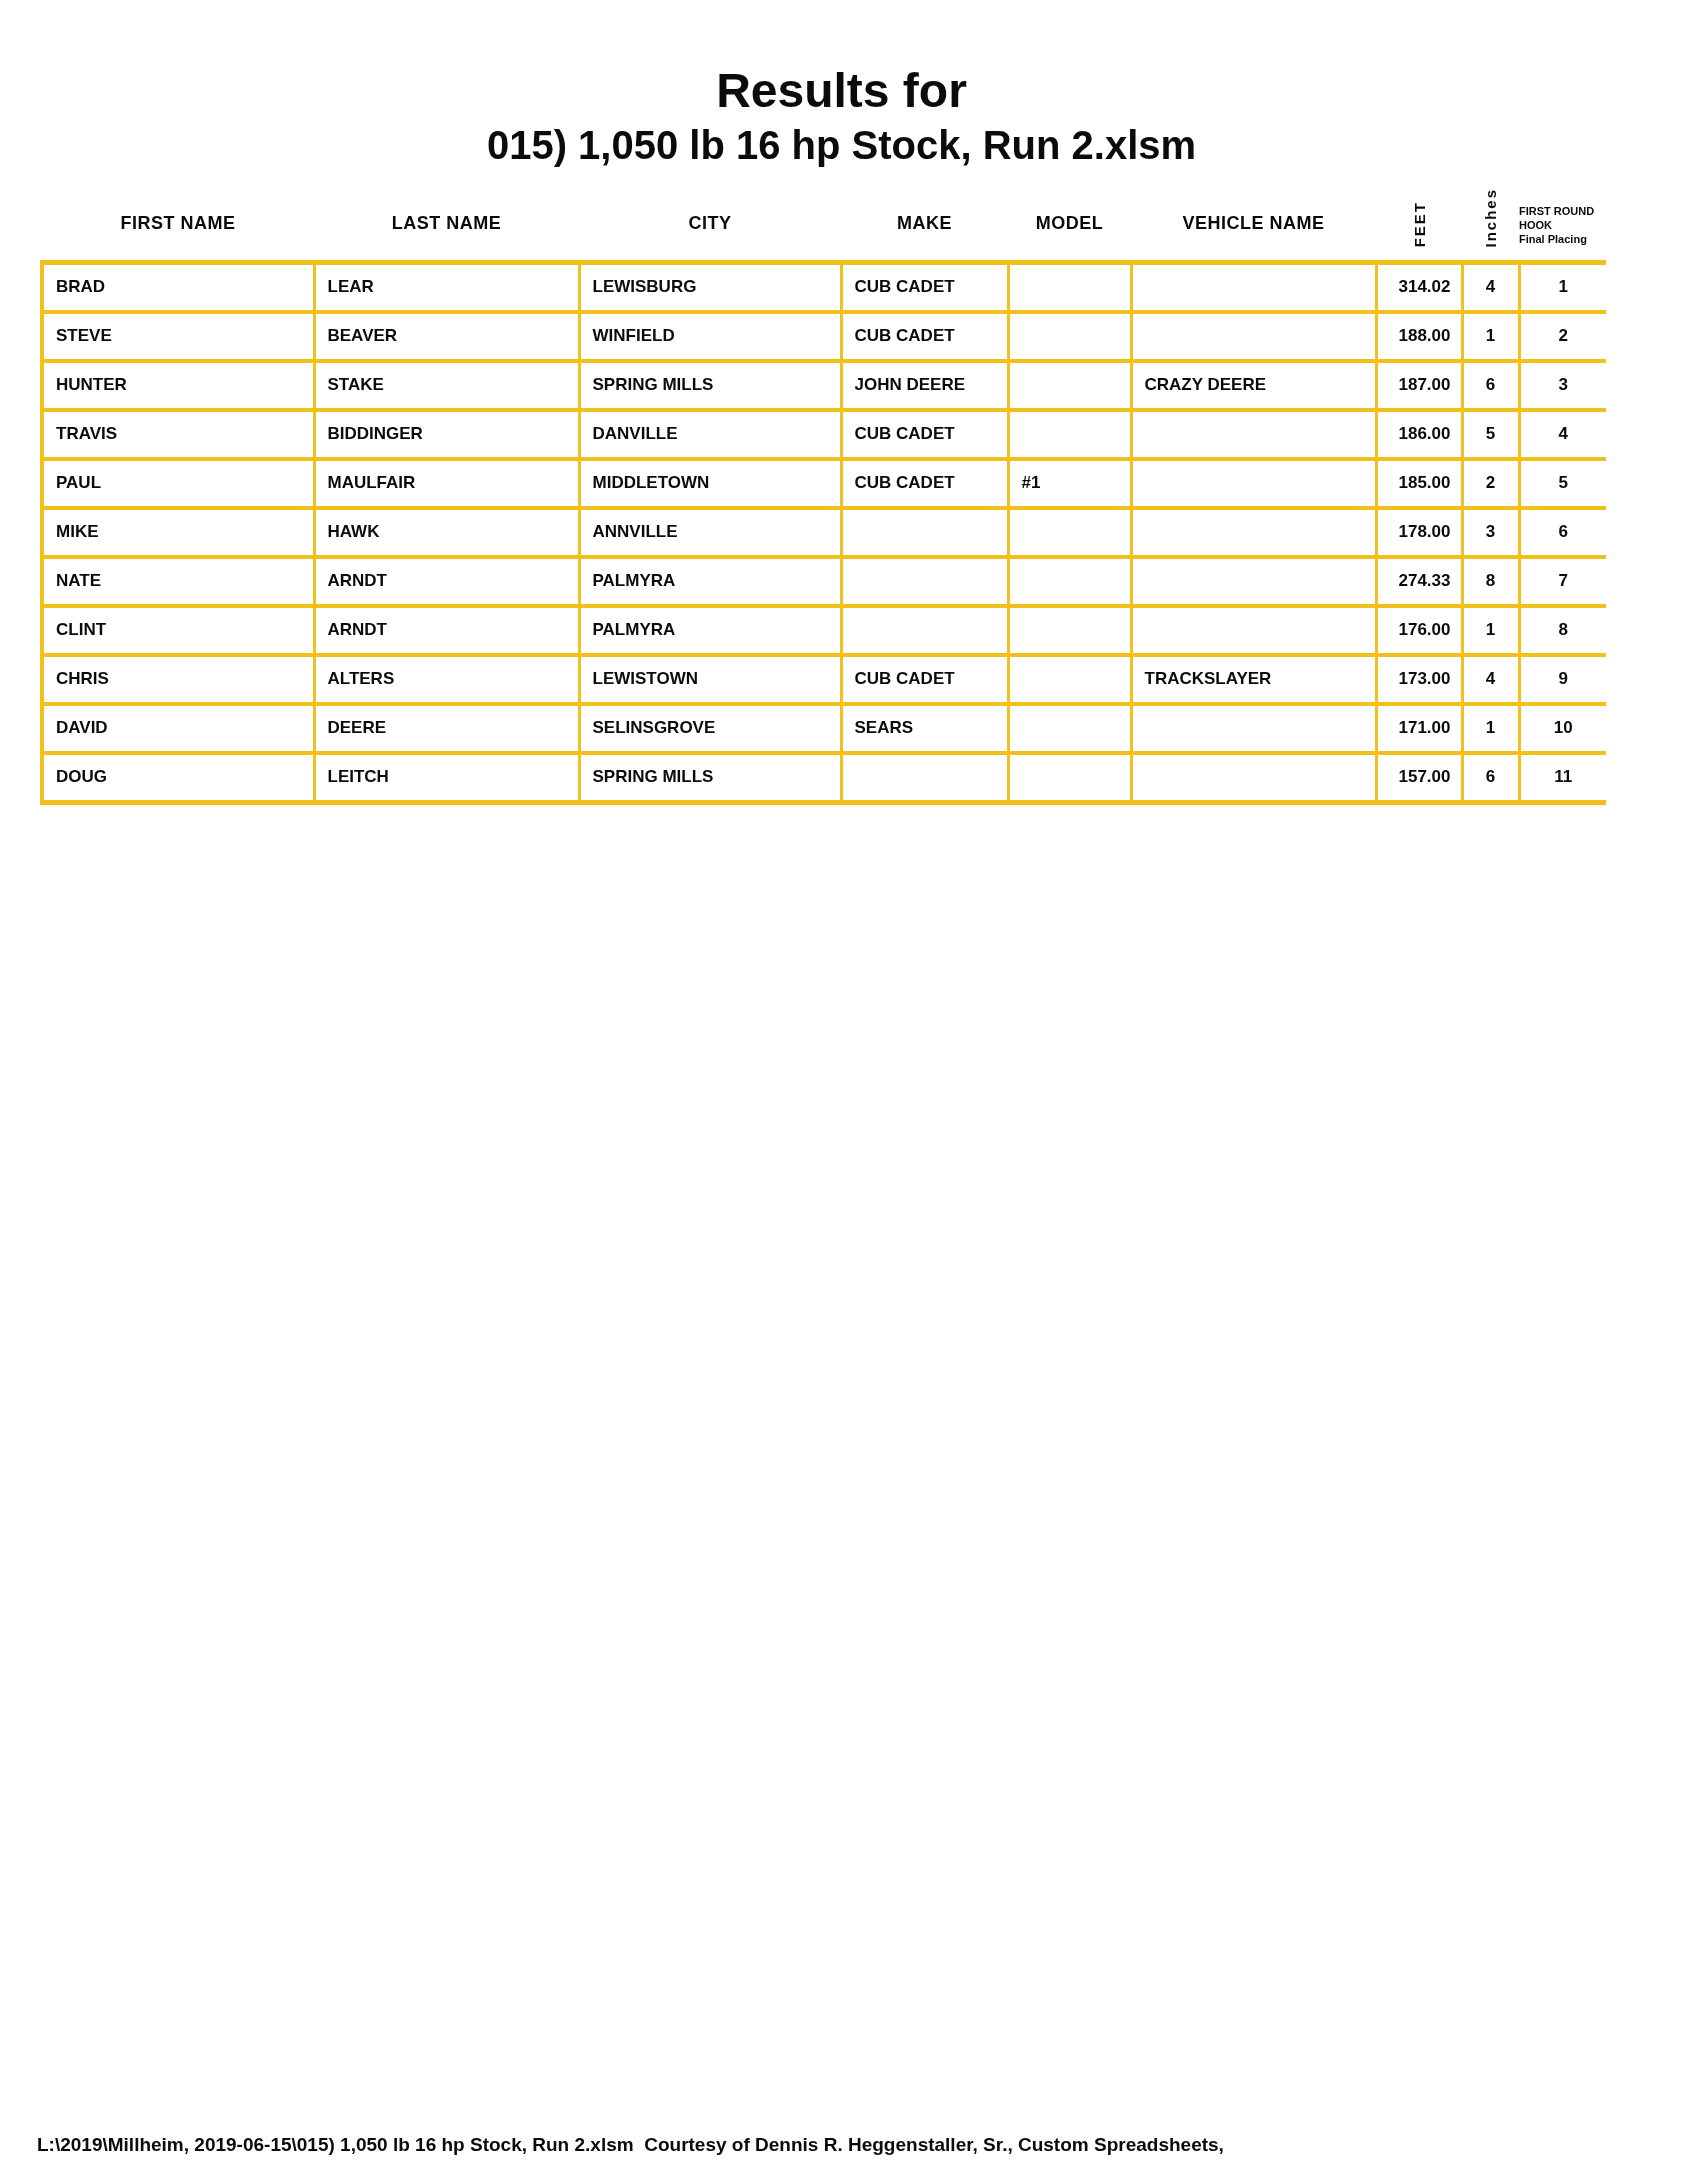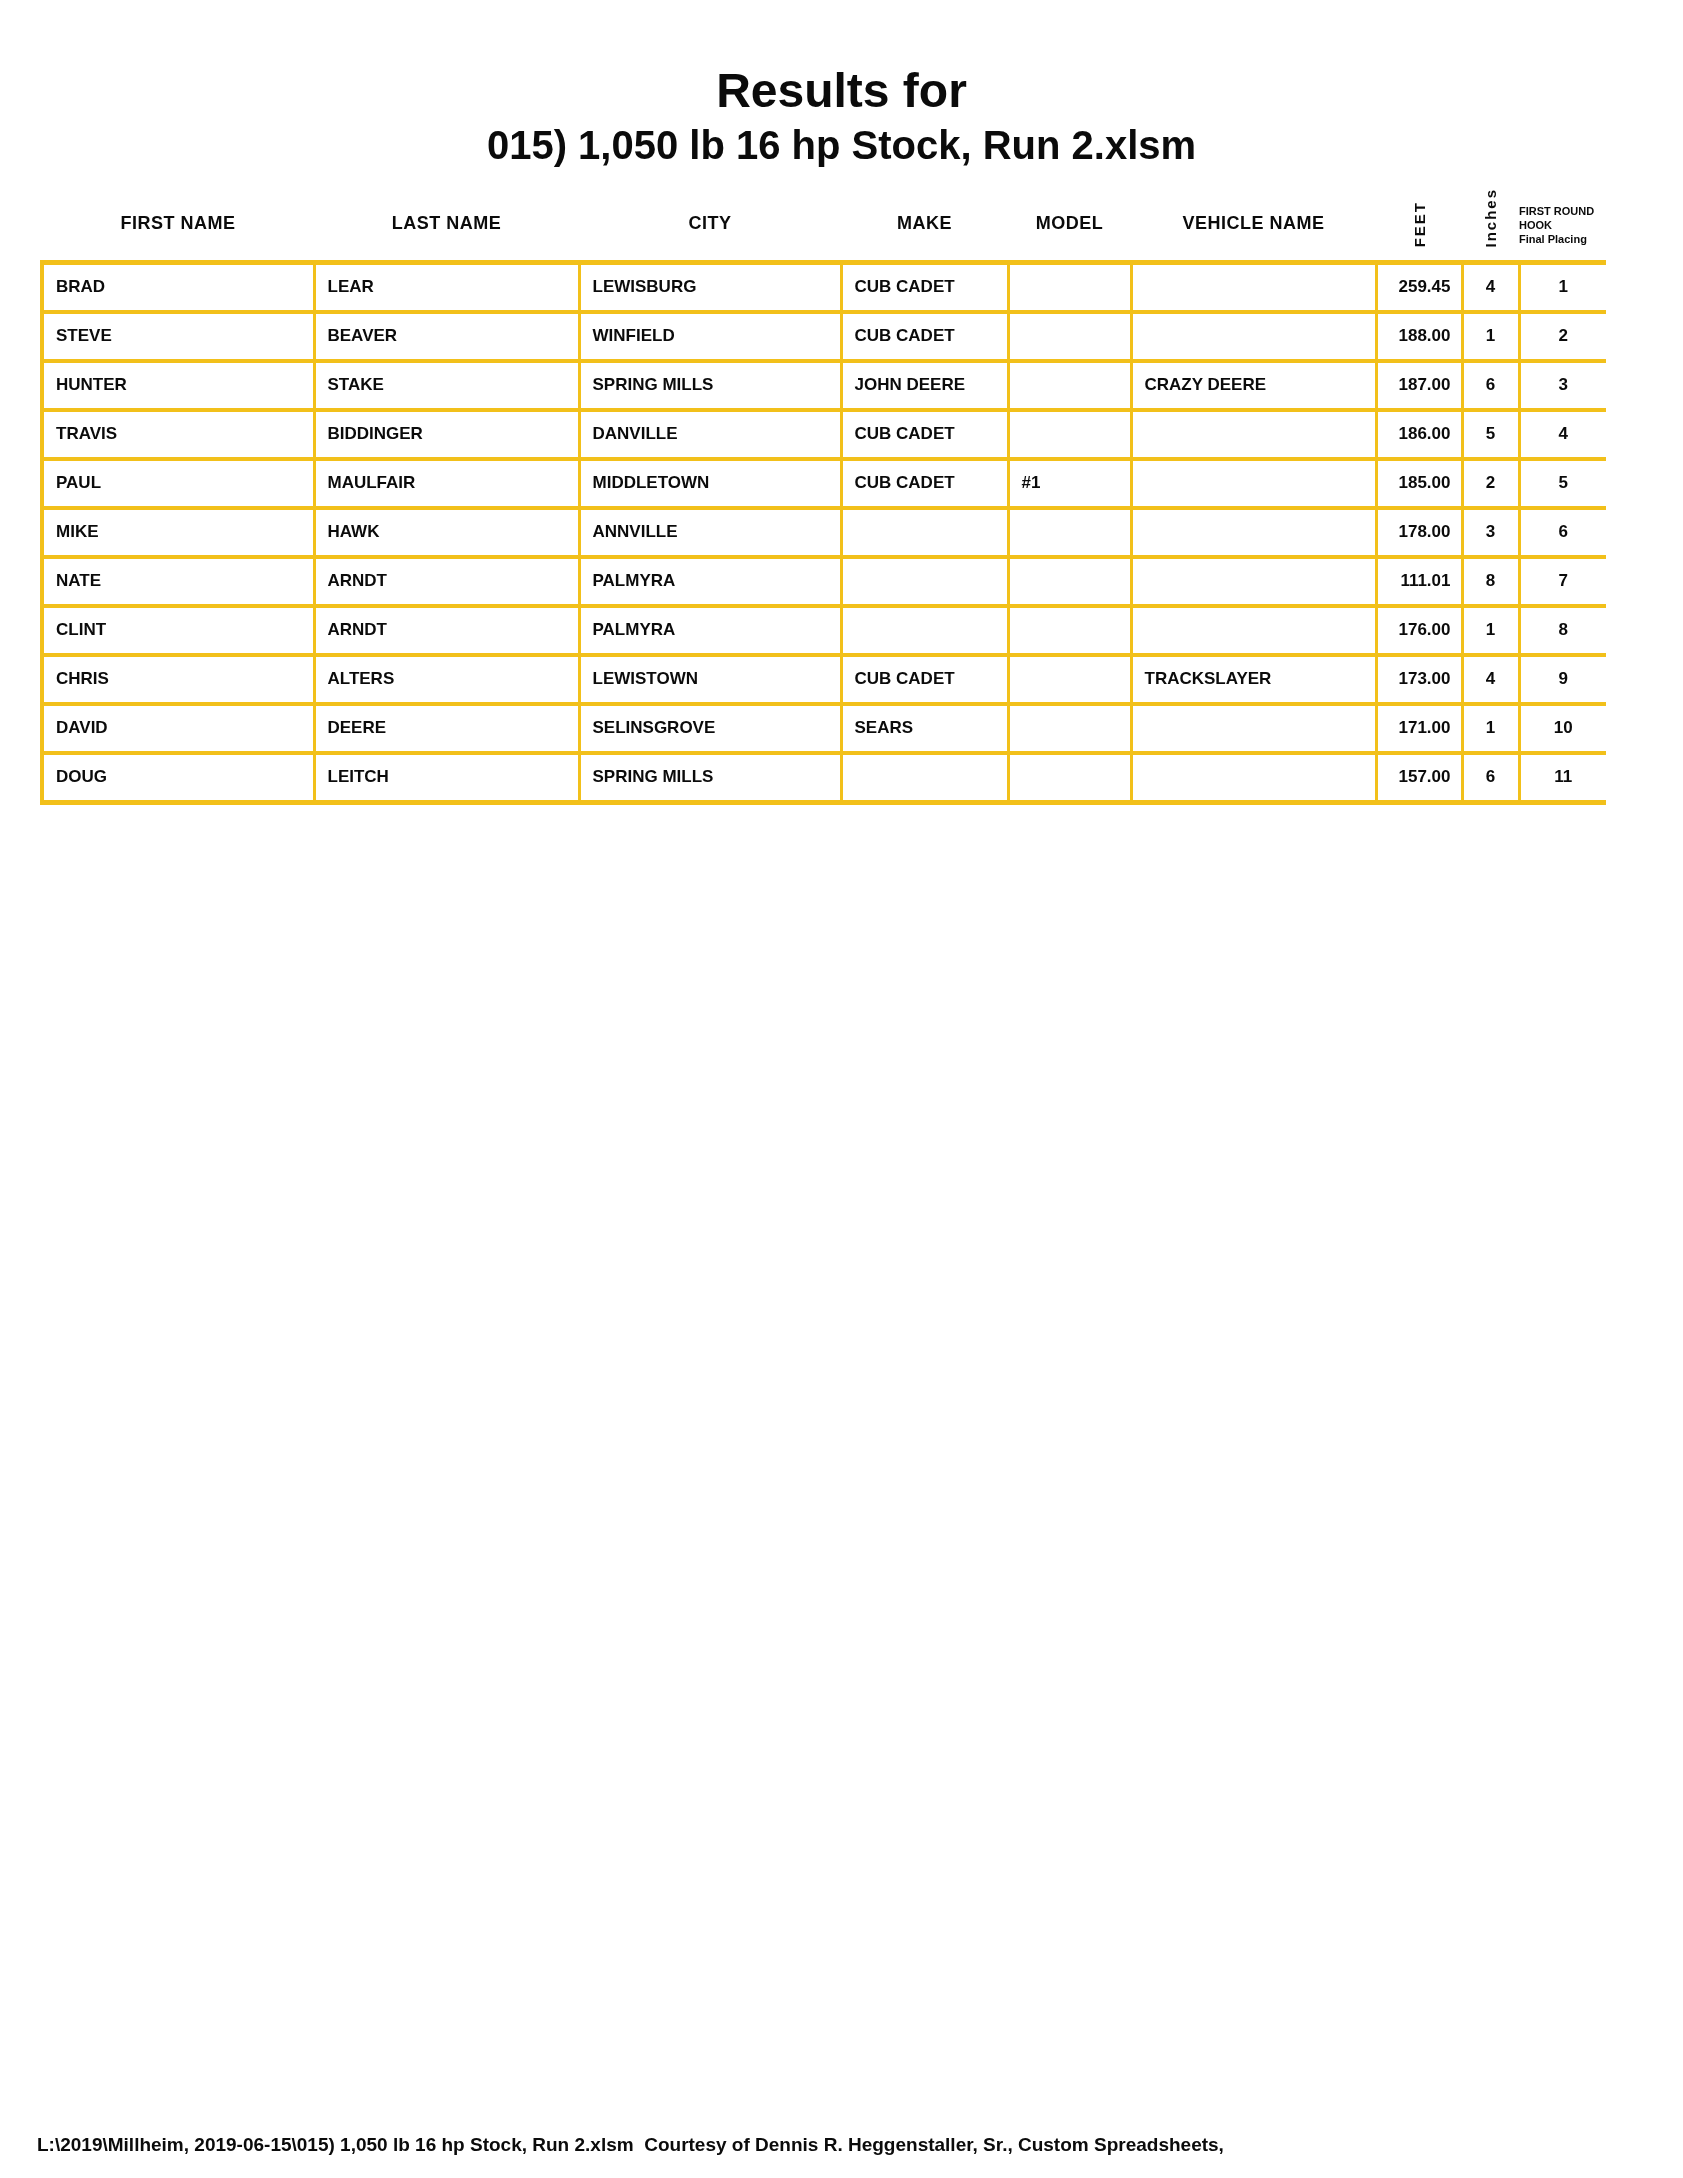--- a/index.html
+++ b/index.html
@@ -100,21 +100,21 @@
     </tr>
   </thead>
   <tbody id="results-body">
       <tr>
         <td class="c-text">BRAD</td>
         <td class="c-text">LEAR</td>
         <td class="c-text">LEWISBURG</td>
         <td class="c-text">CUB CADET</td>
         <td class="c-text"></td>
         <td class="c-text"></td>
-        <td class="c-feet">259.45</td>
+        <td class="c-feet">314.02</td>
         <td class="c-center">4</td>
         <td class="c-center c-placing">1</td>
       </tr>
       <tr>
         <td class="c-text">STEVE</td>
         <td class="c-text">BEAVER</td>
         <td class="c-text">WINFIELD</td>
         <td class="c-text">CUB CADET</td>
         <td class="c-text"></td>
         <td class="c-text"></td>
@@ -166,21 +166,21 @@
         <td class="c-center">3</td>
         <td class="c-center c-placing">6</td>
       </tr>
       <tr>
         <td class="c-text">NATE</td>
         <td class="c-text">ARNDT</td>
         <td class="c-text">PALMYRA</td>
         <td class="c-text"></td>
         <td class="c-text"></td>
         <td class="c-text"></td>
-        <td class="c-feet">111.01</td>
+        <td class="c-feet">274.33</td>
         <td class="c-center">8</td>
         <td class="c-center c-placing">7</td>
       </tr>
       <tr>
         <td class="c-text">CLINT</td>
         <td class="c-text">ARNDT</td>
         <td class="c-text">PALMYRA</td>
         <td class="c-text"></td>
         <td class="c-text"></td>
         <td class="c-text"></td>

